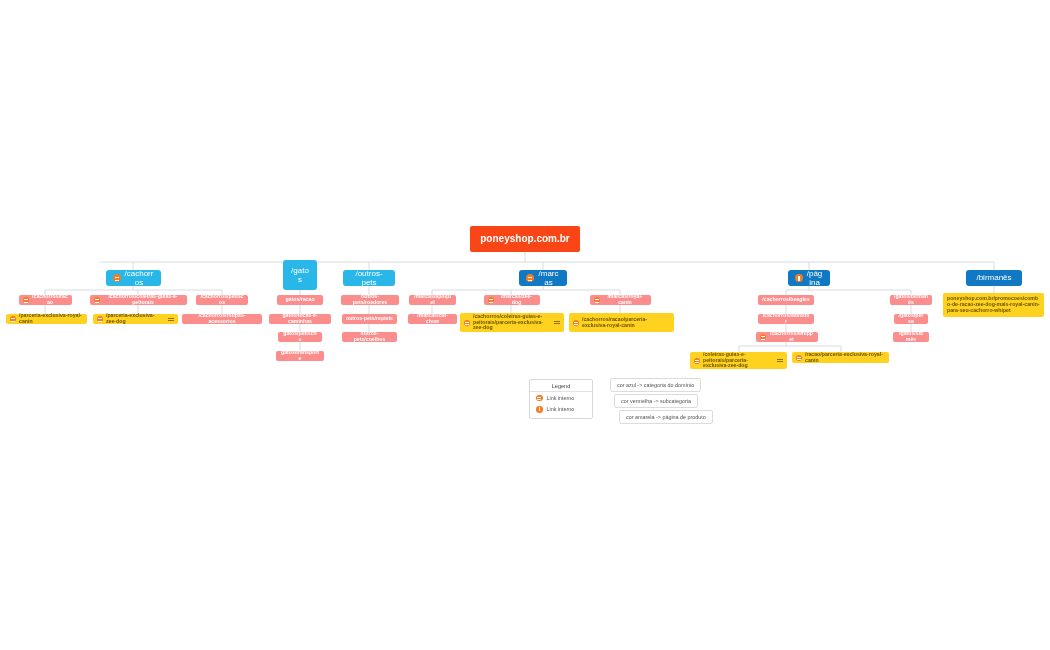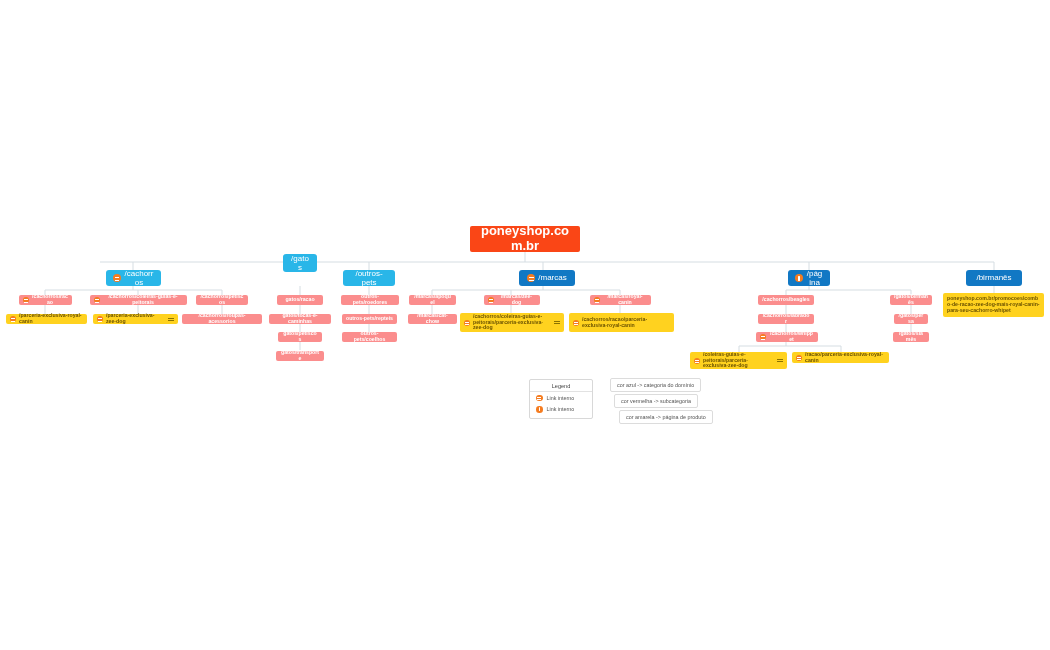--- a/index.html
+++ b/index.html
@@ -18,21 +18,21 @@
     color:#ffffff;
     line-height:1.15;
     padding:3px 5px;
     white-space:normal;
     word-break:break-word;
   }
   .node .lbl{display:block;}
 
   
   .n-root{
-    background:#fa4616;font-size:13px;font-weight:bold;
+    background:#fa4616;font-size:10px;font-weight:bold;
     justify-content:center;text-align:center;
     padding:7px 10px;border-radius:2px;
   }
 
   
   .n-cat{
     background:#29b6e8;font-size:8px;font-weight:normal;
     justify-content:center;text-align:center;padding:4px 7px;
   }
   
@@ -165,29 +165,29 @@
 
   <div class="node n-root" style="left:470px;top:226px;width:110px;height:26px;">
     <span class="lbl">poneyshop.com.br</span>
   </div>
 
   <div class="node n-cat" style="left:106px;top:270px;width:55px;height:16px;">
     <span class="ico ico-int"></span>
     <span class="lbl">/cachorros</span>
   </div>
 
-  <div class="node n-cat" style="left:283px;top:254px;width:34px;height:18px;">
+  <div class="node n-cat" style="left:283px;top:260px;width:34px;height:30px;">
     <span class="lbl">/gatos</span>
   </div>
 
   <div class="node n-cat" style="left:343px;top:270px;width:52px;height:16px;justify-content:flex-end;">
     <span class="lbl">/outros-pets</span>
   </div>
 
-  <div class="node n-cat dark" style="left:519px;top:270px;width:56px;height:16px;">
+  <div class="node n-cat dark" style="left:519px;top:270px;width:48px;height:16px;">
     <span class="ico ico-int"></span>
     <span class="lbl">/marcas</span>
   </div>
 
   <div class="node n-cat dark" style="left:788px;top:270px;width:42px;height:16px;">
     <span class="ico ico-ext"></span>
     <span class="lbl">/página</span>
   </div>
 
   <div class="node n-cat dark" style="left:966px;top:270px;width:56px;height:16px;">

